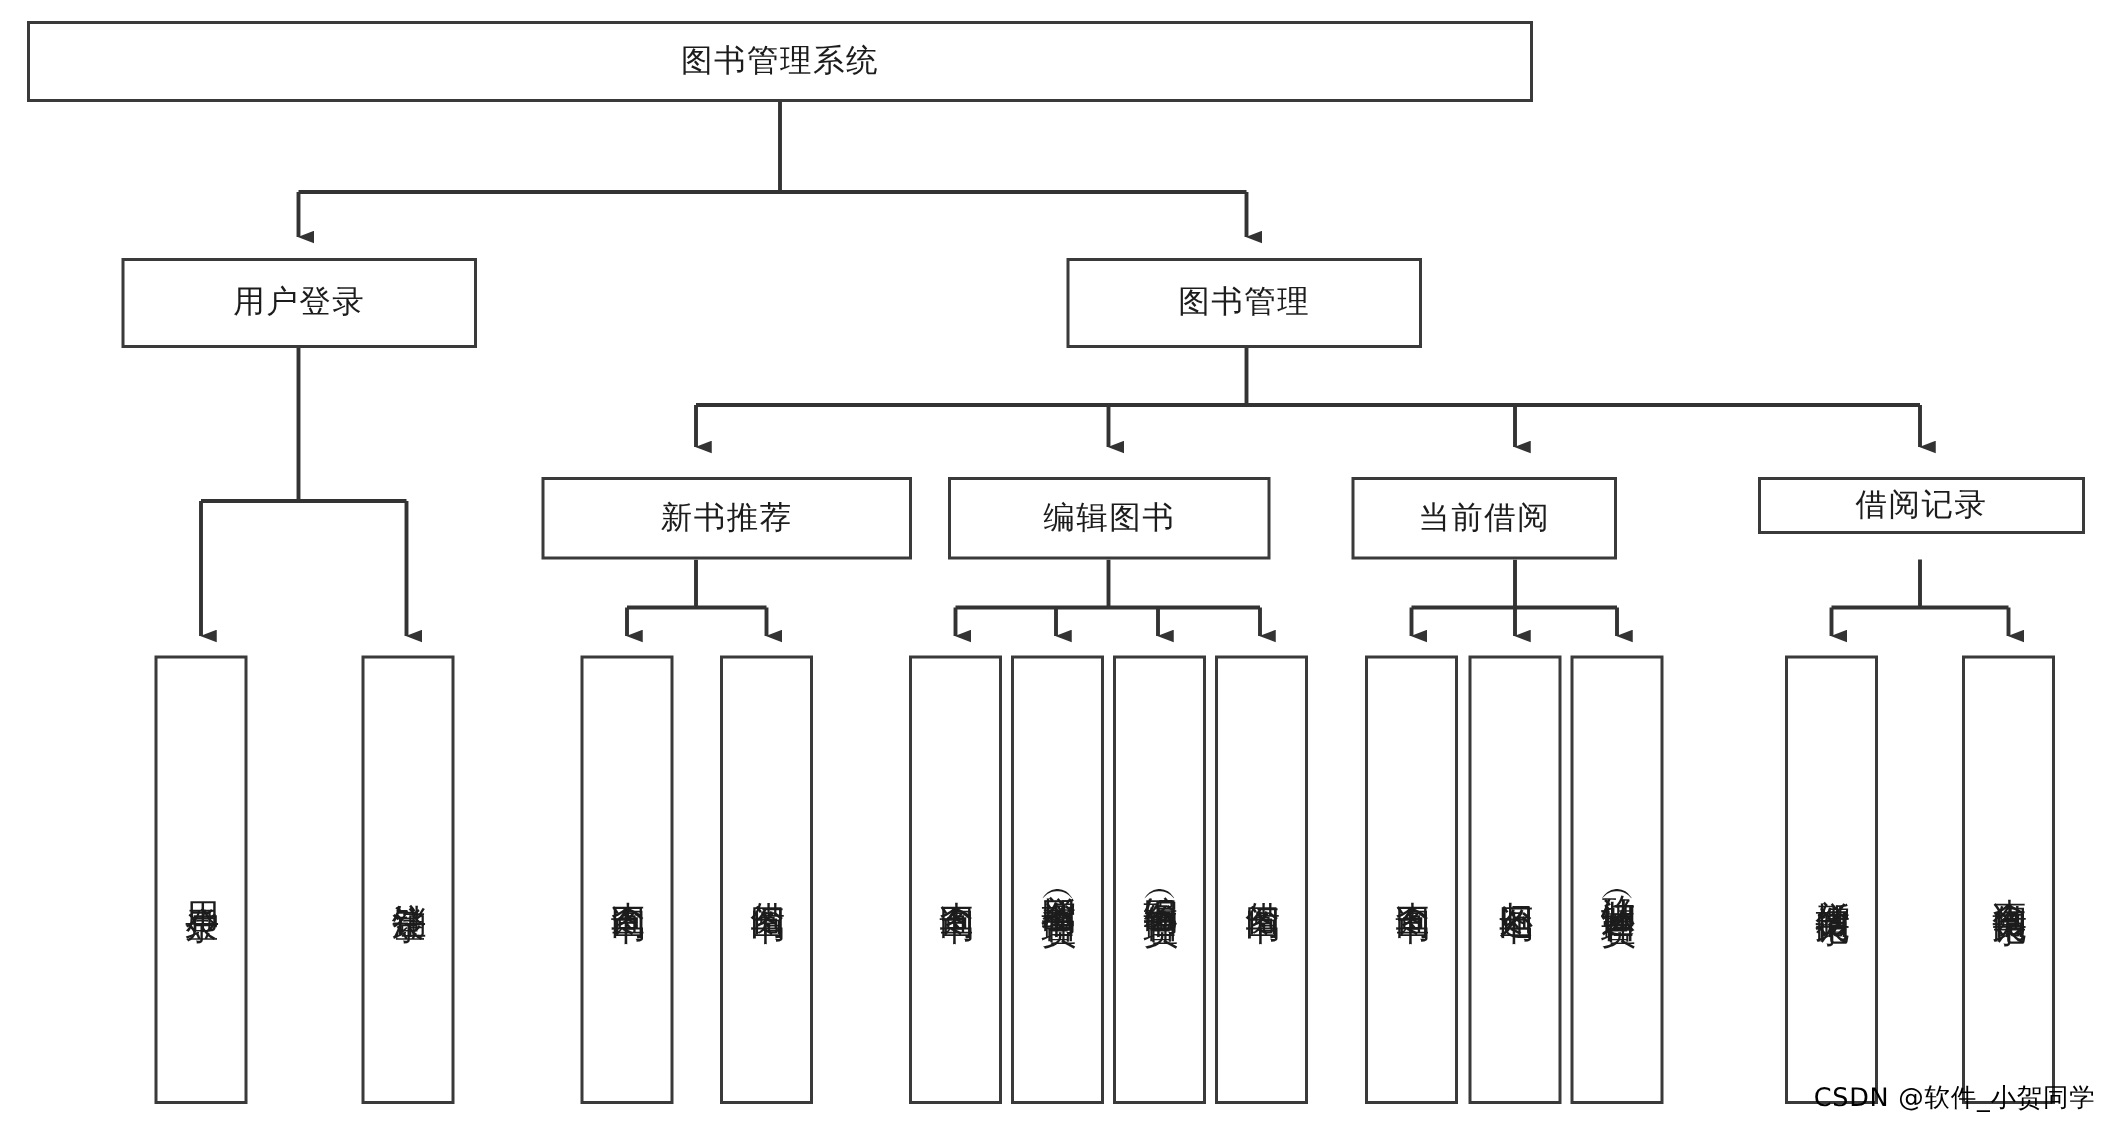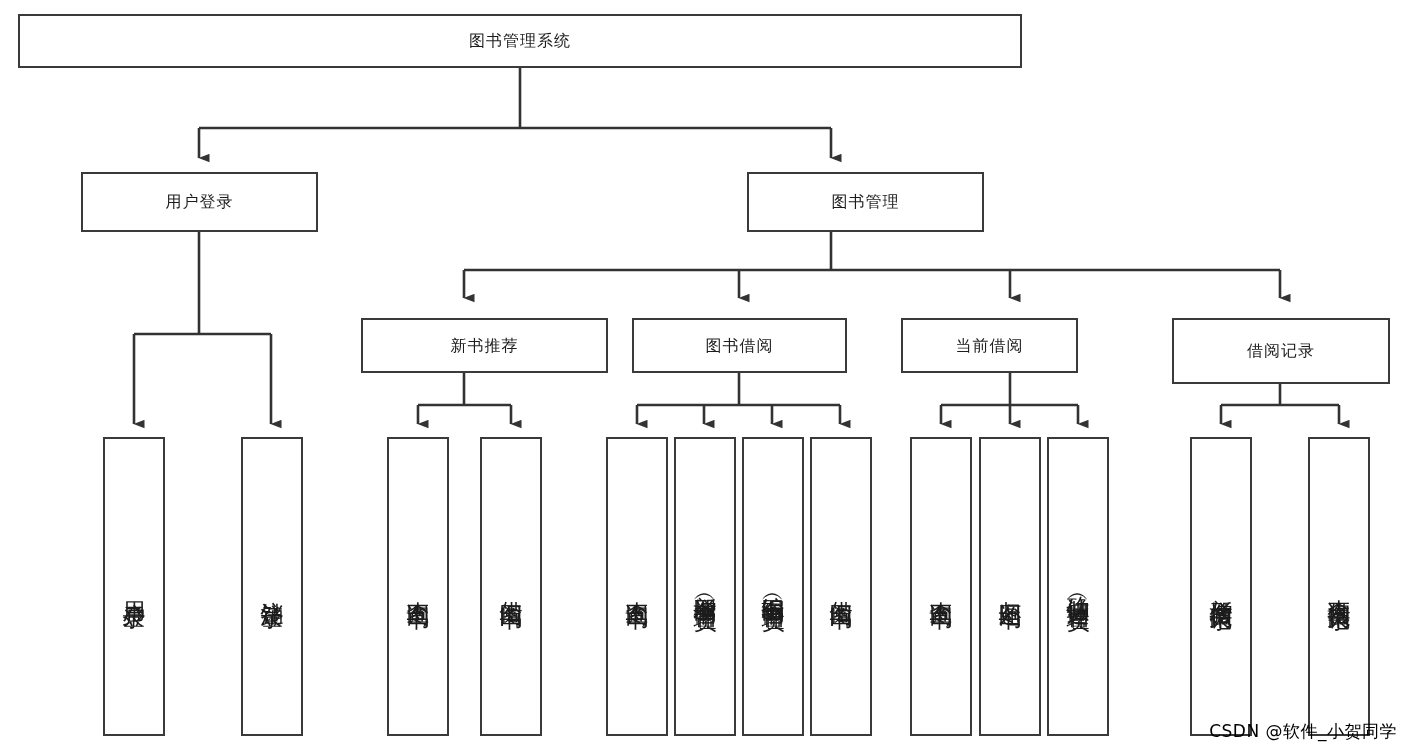--- a/index.html
+++ b/index.html
@@ -18,21 +18,21 @@
     box-sizing:border-box;
     background:#ffffff;
     border:2.5px solid #3a3a3a;
     display:flex;
     align-items:center;
     justify-content:center;
     color:#1c1c1c;
     z-index:3;
   }
   .node.h{
-    font-size:16px;
+    font-size:21px;
     line-height:1.2;
     letter-spacing:1px;
   }
   .node.v{
     font-size:23px;
     line-height:1.25;
     letter-spacing:2px;
     writing-mode:vertical-rl;
     text-orientation:upright;
     white-space:nowrap;
@@ -112,34 +112,34 @@
     </g>
   </svg>
 
   <div class="node h" style="left:18px;top:14px;width:1004px;height:54px;">
     <span>图书管理系统</span>
   </div>
 
   <div class="node h" style="left:81px;top:172px;width:237px;height:60px;">
     <span>用户登录</span>
   </div>
-  <div class="node h" style="left:711px;top:172px;width:237px;height:60px;margin-left:36px;">
+  <div class="node h" style="left:711px;top:172px;width:237px;height:60px;">
     <span>图书管理</span>
   </div>
 
   <div class="node h" style="left:361px;top:318px;width:247px;height:55px;">
     <span>新书推荐</span>
   </div>
   <div class="node h" style="left:632px;top:318px;width:215px;height:55px;">
-    <span>图书借阅</span>
+    <span>编辑图书</span>
   </div>
   <div class="node h" style="left:901px;top:318px;width:177px;height:55px;">
     <span>当前借阅</span>
   </div>
-  <div class="node h" style="left:1172px;top:318px;width:218px;height:66px;">
+  <div class="node h" style="left:1172px;top:318px;width:218px;height:38px;">
     <span>借阅记录</span>
   </div>
 
   <div class="node v" style="left:103px;top:437px;width:62px;height:299px;">
     <span class="vtext">用户登录</span>
   </div>
   <div class="node v" style="left:241px;top:437px;width:62px;height:299px;">
     <span class="vtext">注销登录</span>
   </div>
 

